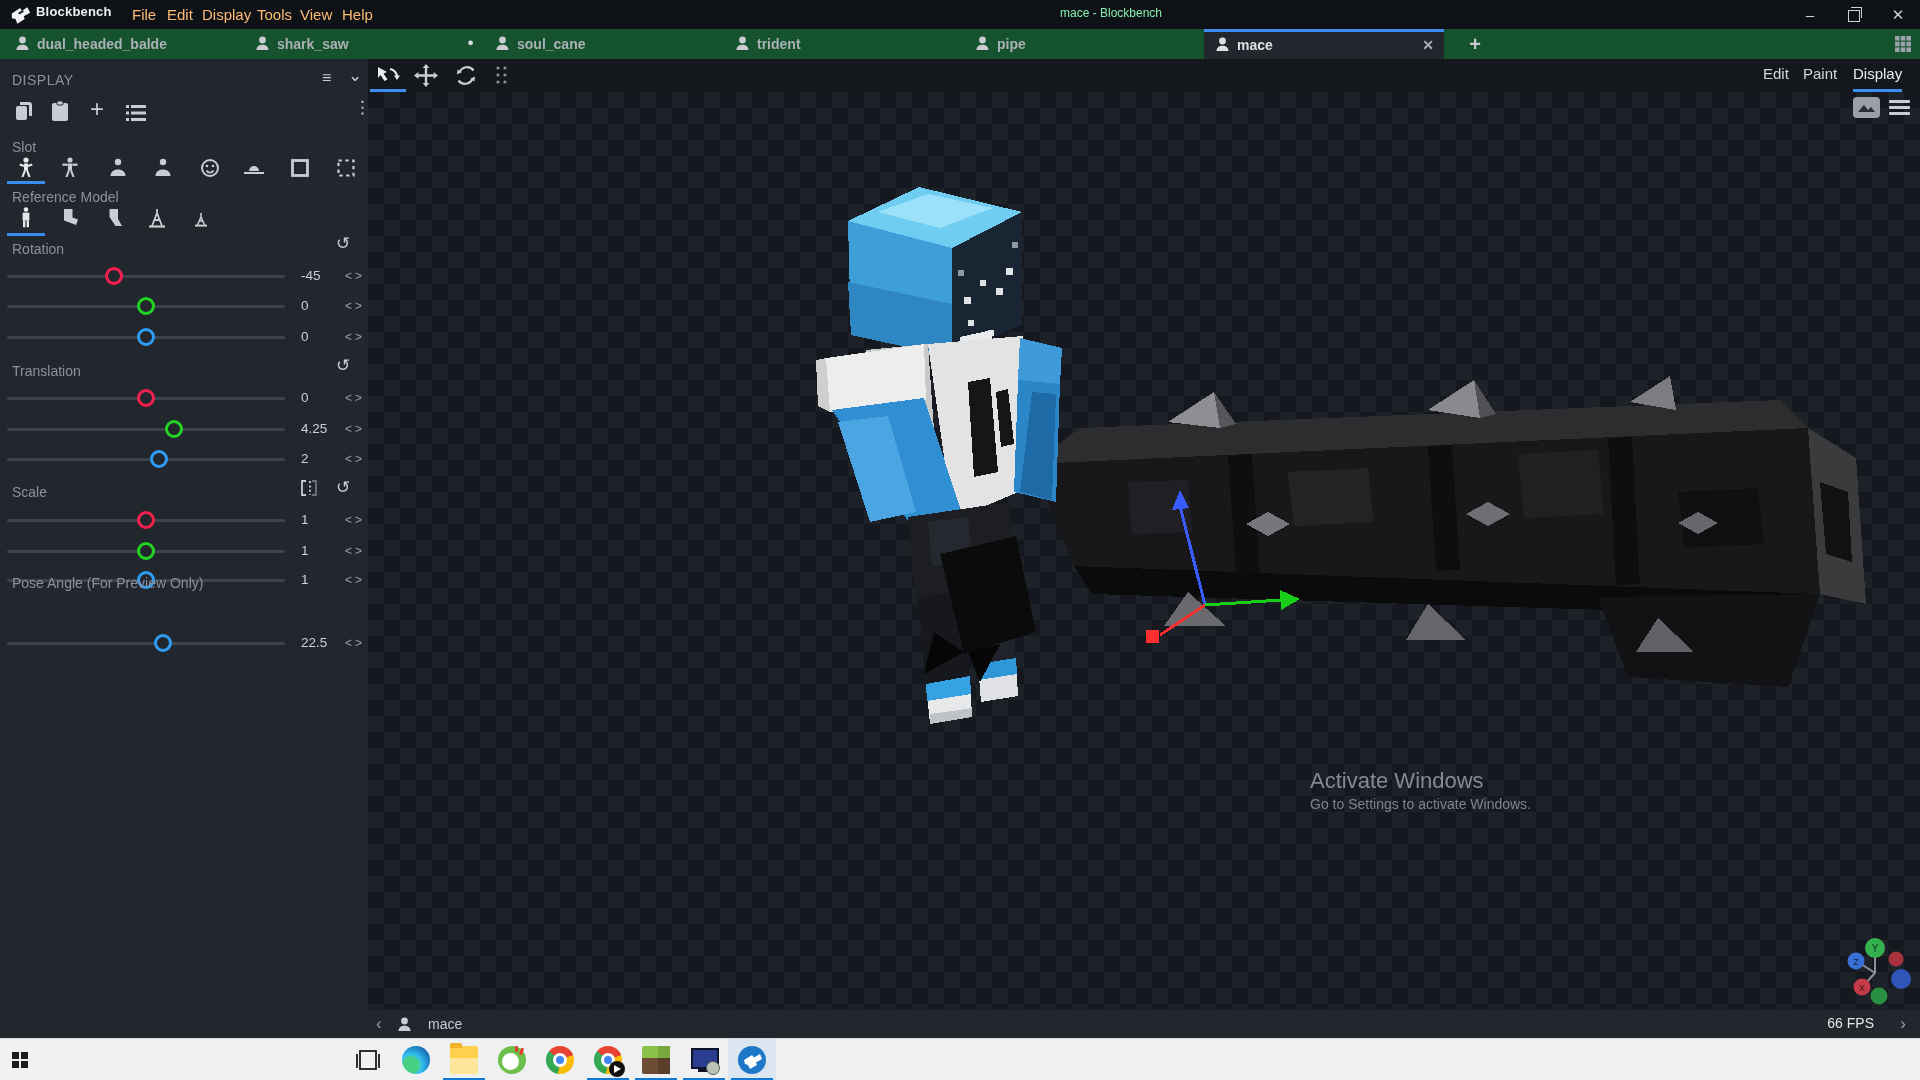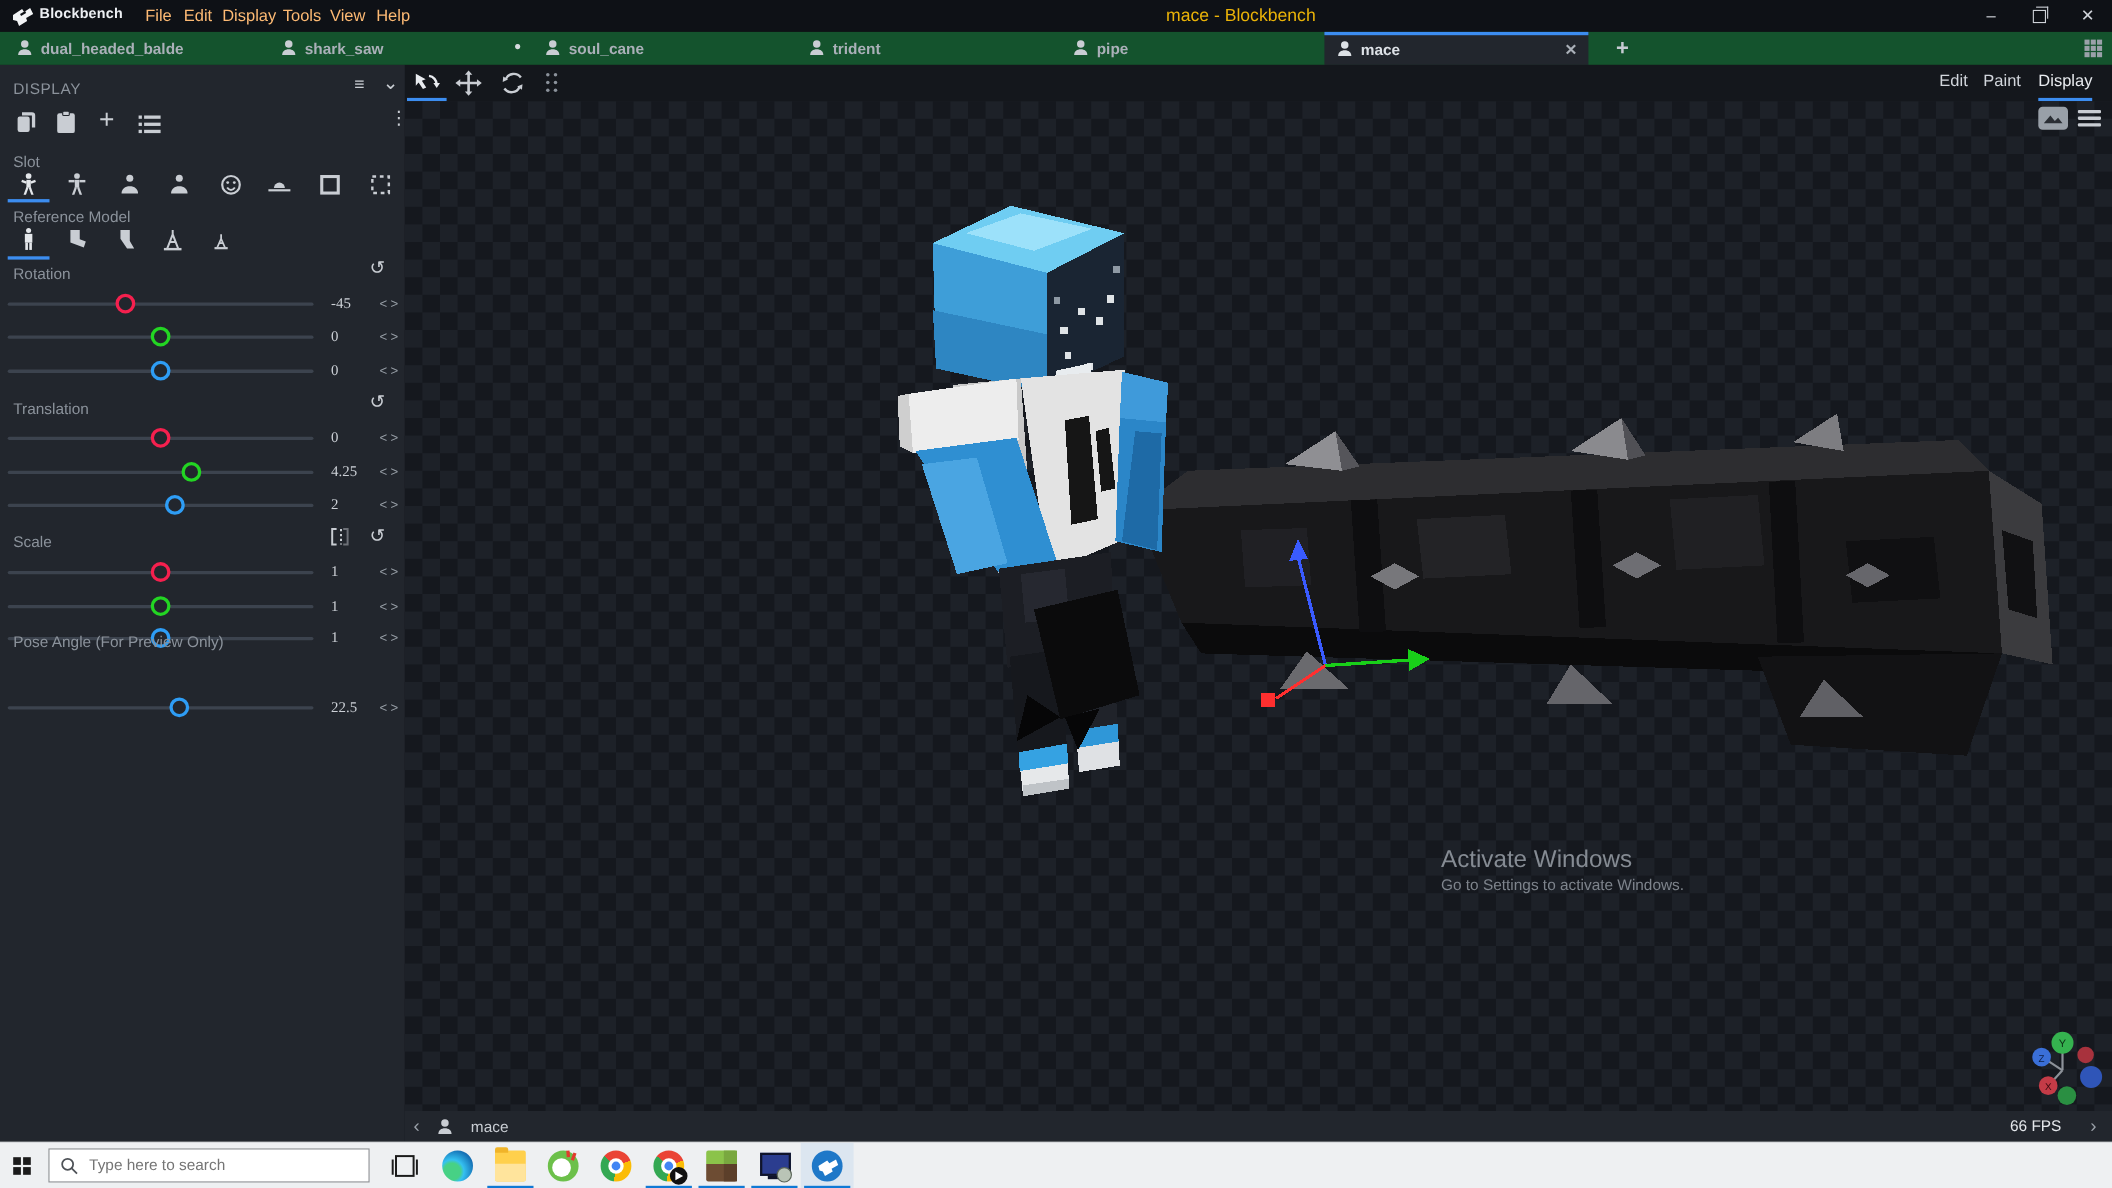--- a/index.html
+++ b/index.html
@@ -3,21 +3,21 @@
 <meta charset="utf-8">
 <style>
   html,body{margin:0;padding:0;width:1920px;height:1080px;overflow:hidden;
     font-family:"Liberation Sans",sans-serif;background:#15181d;
     -webkit-font-smoothing:antialiased;}
   
   #titlebar{position:absolute;left:0;top:0;width:1920px;height:29px;background:#0e1116;color:#c6cbd2;}
   #bb-logo{position:absolute;left:10px;top:5px;width:22px;height:19px;}
   #appname{position:absolute;left:36px;top:4px;font-size:13px;font-weight:bold;color:#eceff3;letter-spacing:.2px;}
   .menu-item{position:absolute;top:6px;font-size:15px;color:#fdba74;cursor:default;}
-  #win-title{position:absolute;left:1060px;top:6px;font-size:16px;color:#eab308;}
+  #win-title{position:absolute;left:1060px;top:6px;font-size:12px;color:#86efac;}
   .winctl{position:absolute;top:0;width:44px;height:29px;text-align:center;line-height:29px;color:#cfd3d9;font-size:15px;}
   #ctl-max .box{display:inline-block;width:10px;height:10px;border:1px solid #cfd3d9;position:relative;top:2px;background:#0e1116;}
   #ctl-max .box:before{content:"";position:absolute;left:2px;top:-4px;width:10px;height:10px;border:1px solid #cfd3d9;border-bottom:none;border-left:none;}
   
   #tabbar{position:absolute;left:0;top:29px;width:1920px;height:30px;background:#14532d;font-weight:bold;}
   .ptab{position:absolute;top:0;width:240px;height:30px;color:#aab0b8;}
   .ptab .phead{position:absolute;left:10px;top:6px;width:17px;height:17px;}
   .ptab .plabel{position:absolute;left:33px;top:7px;font-size:14px;white-space:nowrap;}
   .ptab.active{background:#22262d;border-top:3px solid #3c8df0;height:27px;color:#dde1e6;}
   .ptab.active .phead{top:4px}
@@ -38,21 +38,21 @@
   #panel-title{position:absolute;left:12px;top:13px;font-size:14px;color:#8b929b;letter-spacing:.5px;}
   .hicon{position:absolute;width:24px;height:24px;color:#c9cdd3;}
   .glyphbtn{position:absolute;color:#c9cdd3;}
   .slot-underline{position:absolute;left:7px;width:38px;height:3px;background:#3c8df0;}
   .srow{position:absolute;left:0;width:368px;height:20px;}
   .track{position:absolute;left:7px;width:278px;top:9px;height:3px;background:#3c434e;border-radius:2px;}
   .knob{position:absolute;top:1px;width:12px;height:12px;border-radius:50%;border:3px solid #fff;background:#22262d;}
   .knob.kr{border-color:#f5204e;}
   .knob.kg{border-color:#23d523;}
   .knob.kb{border-color:#2e9df5;}
-  .sval{position:absolute;left:301px;top:2px;font-size:13.5px;color:#ccd0d6;font-family:Liberation Serif, serif;}
+  .sval{position:absolute;left:301px;top:2px;font-size:13.5px;color:#ccd0d6;}
   .steppers{position:absolute;left:345px;top:3px;font-size:12px;color:#9aa1a9;letter-spacing:3px;}
   .reset{position:absolute;left:336px;font-size:17px;color:#c9cdd3;transform:scaleX(-1);}
   
   #viewport{position:absolute;left:368px;top:92px;width:1552px;height:918px;
     background:repeating-conic-gradient(#1d2128 0% 25%,#15181e 0% 50%);
     background-size:32px 32px;}
   #watermark1{position:absolute;left:942px;top:676px;font-size:22px;color:#858b93;}
   #watermark2{position:absolute;left:942px;top:704px;font-size:14px;color:#7e848c;}
   
   #statusbar{position:absolute;left:368px;top:1010px;width:1552px;height:28px;background:#22262d;color:#c9cdd3;}
@@ -520,27 +520,20 @@
   <span class="chev" style="position:absolute;right:14px;top:4px">›</span>
 </div>
 
 <div id="taskbar">
   <div id="startbtn">
       <i></i>
       <i></i>
       <i></i>
       <i></i>
     </div>
-  <div id="searchbox">
-    <svg width="18" height="18" viewBox="0 0 18 18">
-        <circle cx="7.5" cy="7.5" r="5" fill="none" stroke="#4e5257" stroke-width="1.6"></circle>
-        <line x1="11.2" y1="11.2" x2="16" y2="16" stroke="#4e5257" stroke-width="1.6"></line>
-      </svg>
-    <input placeholder="Type here to search" style="">
-  </div>
   <div class="tbslot" style="left:344px">
     <svg class="tbicon" viewBox="0 0 28 28">
         <g fill="none" stroke="#1b1b1b" stroke-width="1.8">
           <rect x="6" y="5" width="16" height="18"></rect>
           <path d="M3 8v14M25 8v14"></path>
         </g>
       </svg>
   </div>
   <div class="tbslot" style="left:392px">
     <div class="tbicon" style="border-radius:50%;background:radial-gradient(circle at 32% 68%,#47d185 0 28%,#35c1f1 40%,#0c59a4 85%);"></div>

